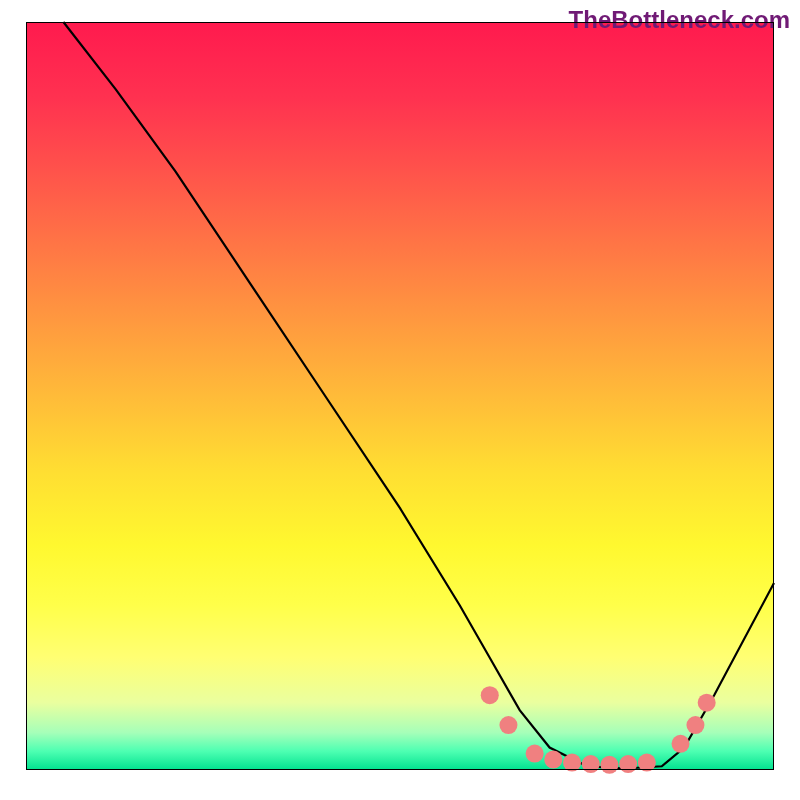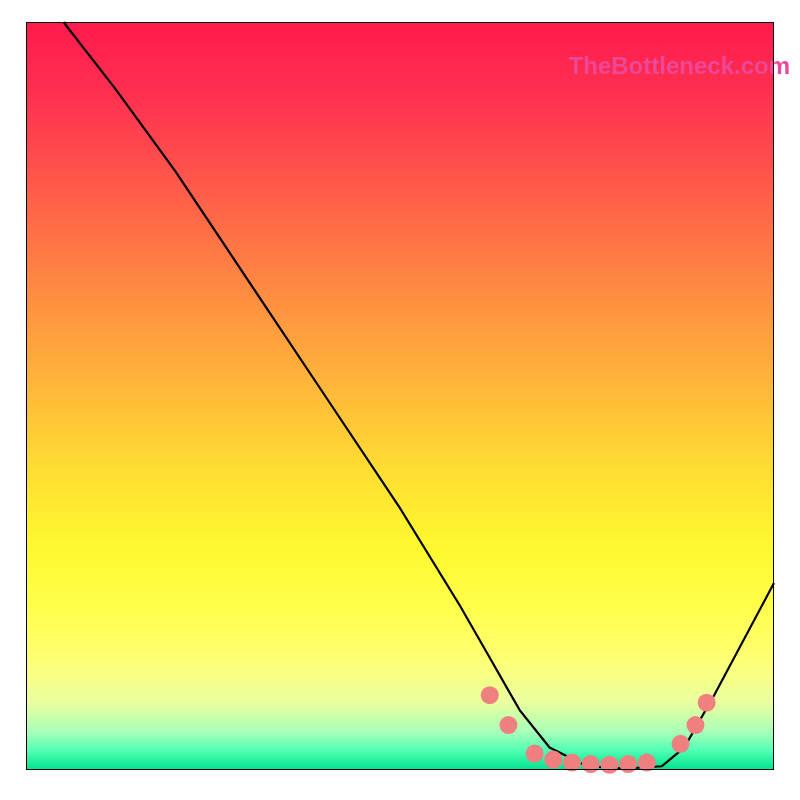--- a/index.html
+++ b/index.html
@@ -1,18 +1,18 @@
 <!DOCTYPE html>
 <html><head>
   <meta charset="utf-8">
   <style>
     * { margin: 0; padding: 0; box-sizing: border-box; }
     body { width: 800px; height: 800px; position: relative; overflow: hidden; }
     .container { width: 800px; height: 800px; position: relative; }
-    .watermark { position: absolute; top: 6px; right: 10px; font-family: Arial, sans-serif; font-size: 24px; font-weight: bold; color: #ec4899; z-index: 3; margin-top: 46px; }
+    .watermark { position: absolute; top: 6px; right: 10px; font-family: Arial, sans-serif; font-size: 24px; font-weight: bold; color: #701a75; z-index: 3; }
     .gradient-bg { position: absolute; top: 22px; left: 26px; width: 748px; height: 748px; z-index: 1; }
     .line-layer { position: absolute; top: 0; left: 0; width: 800px; height: 800px; z-index: 2; pointer-events: none; }
     .frame { position: absolute; top: 22px; left: 26px; width: 748px; height: 748px; border: 1px solid #000; z-index: 4; pointer-events: none; }
   </style>
 </head>
 <body>
 <div class="container">
 
   <div class="watermark">TheBottleneck.com</div>
 

